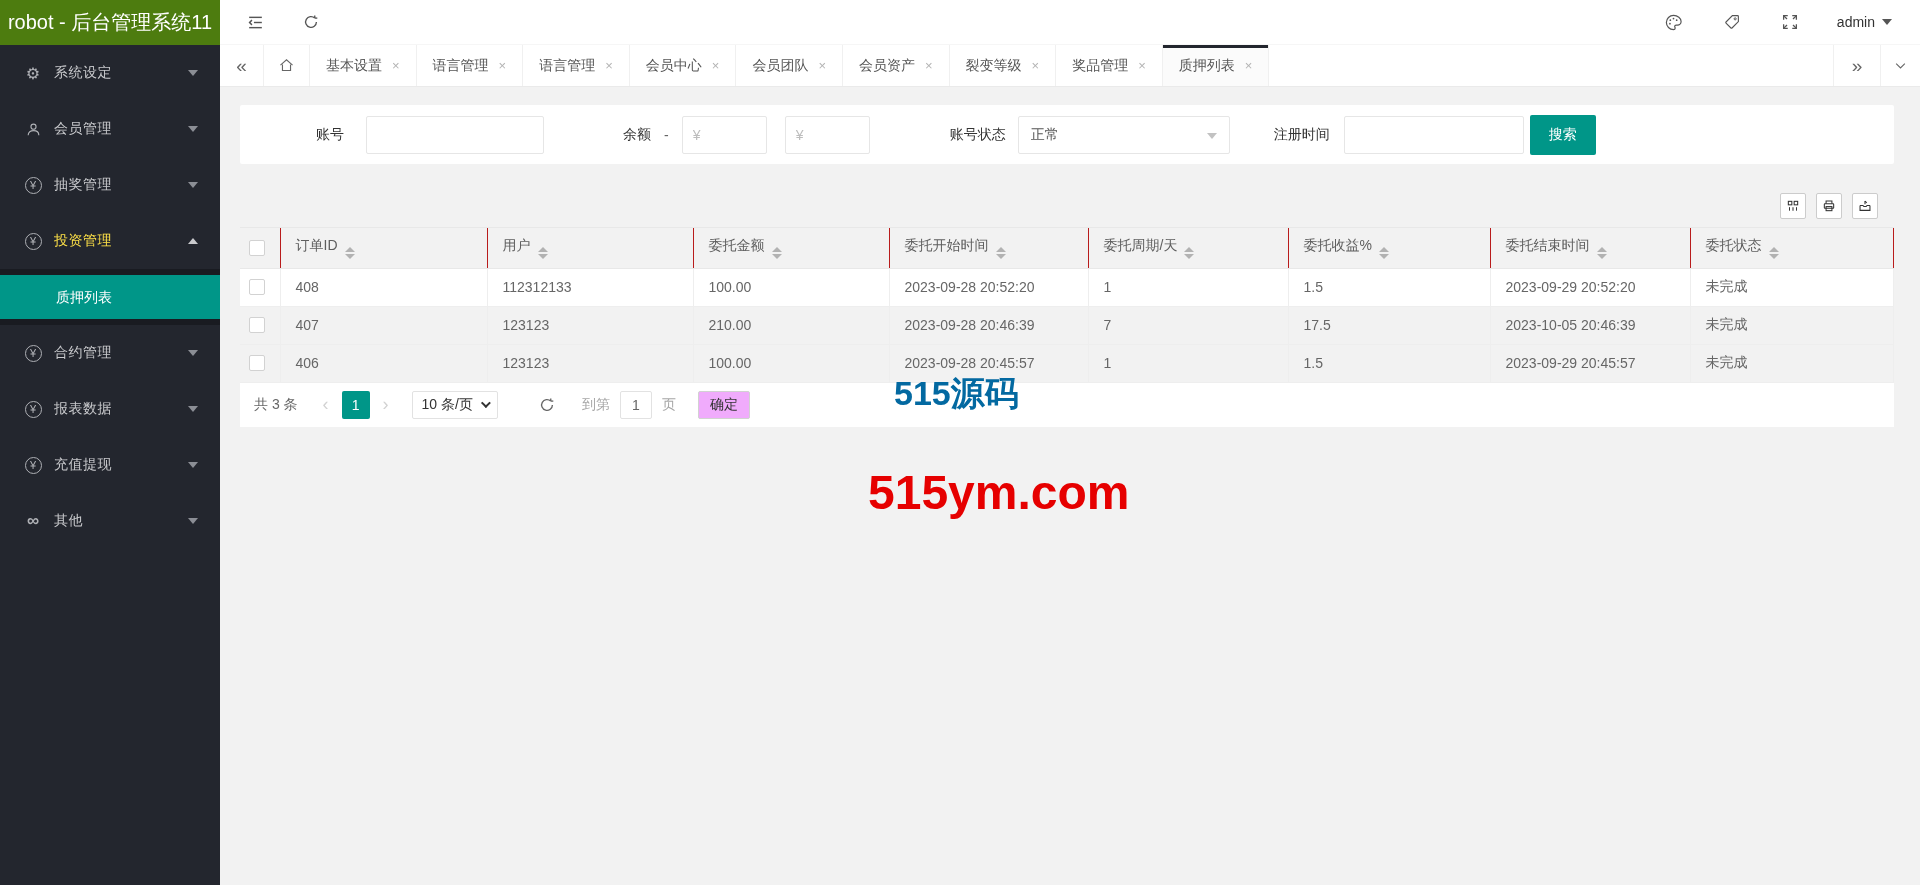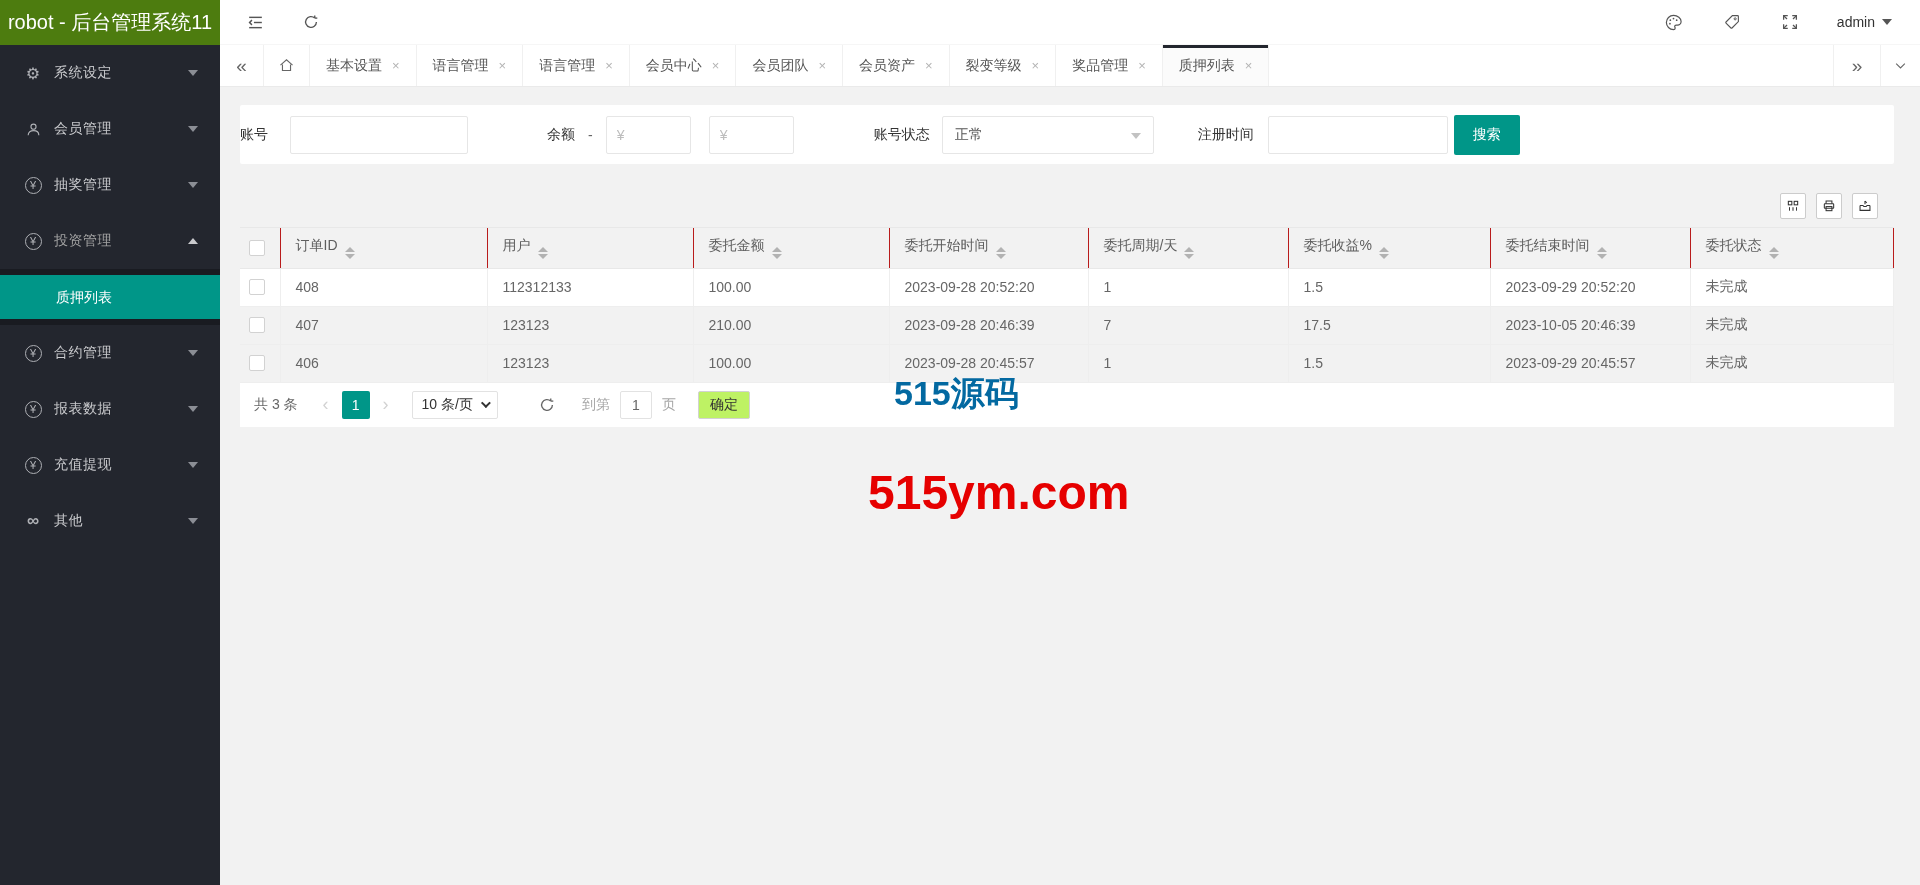--- a/index.html
+++ b/index.html
@@ -74,21 +74,21 @@
   .pager { height:44px; display:flex; align-items:center; padding:0 14px; background:#fff; }
   .pg-total { color:#666; margin-right:16px; }
   .pg-arrow { color:#d2d2d2; font-size:18px; width:24px; text-align:center; cursor:pointer; }
   .pg-num { width:28px; height:28px; background:#009688; color:#fff; display:flex; align-items:center; justify-content:center; border-radius:2px; margin:0 4px; cursor:pointer; }
   .pg-size { height:28px; border:1px solid #e2e2e2; border-radius:2px; display:flex; align-items:center; gap:8px; padding:0 9px; margin-left:14px; color:#333; cursor:pointer; }
   .chev-dn { width:7px; height:7px; border-right:2px solid #333; border-bottom:2px solid #333; transform:rotate(45deg) translateY(-2px); }
   .pg-refresh { margin-left:40px; color:#666; cursor:pointer; display:flex; }
   .pg-goto-label { color:#a6a6a6; margin-left:26px; }
   .pg-goto-input { width:32px; height:28px; border:1px solid #e2e2e2; border-radius:2px; text-align:center; color:#666; margin:0 10px; font-size:14px; outline:none; font-family:inherit; }
   .pg-unit { color:#a6a6a6; }
-  .btn-confirm { height:28px; padding:0 11px; margin-left:22px; background:#bef264; border:1px solid #d2d2d2; border-radius:2px; color:#333; font-size:14px; cursor:pointer; font-family:inherit;text-align:center; }
+  .btn-confirm { height:28px; padding:0 11px; margin-left:22px; background:#f0abfc; border:1px solid #d2d2d2; border-radius:2px; color:#333; font-size:14px; cursor:pointer; font-family:inherit;text-align:center; }
 
   
   .wm1 { position:absolute; left:894px; top:371px; font-size:34px; font-weight:bold; z-index:20; pointer-events:none; }
   .wm2 { position:absolute; left:856px; top:465px; font-size:48px; font-weight:bold; z-index:20; pointer-events:none;margin-left:12px; }
 
   svg { display:block; }
 </style>
 </head>
 <body>
 
@@ -117,21 +117,21 @@
         <span class="yen-circle">¥</span>
       </span>
     <span class="mi-label">抽奖管理</span>
     <span class="caret-down"></span>
   </div>
 
   <div class="menu-item">
     <span class="mi-icon">
         <span class="yen-circle">¥</span>
       </span>
-    <span class="mi-label" style="color:#a3a3a3;">投资管理</span>
+    <span class="mi-label" style="color:#fde047;">投资管理</span>
     <span class="caret-up"></span>
   </div>
 
   <div class="submenu">
     <div class="submenu-item active">质押列表</div>
   </div>
 
   <div class="menu-item">
     <span class="mi-icon">
         <span class="yen-circle">¥</span>
@@ -270,21 +270,21 @@
         <svg width="13" height="13" viewBox="0 0 24 24" fill="none" stroke="#666" stroke-width="2">
             <path d="M4 8.5 12 16.5 20 8.5"></path>
           </svg>
       </span>
     </span>
   </div>
 
   <div class="content">
 
     <div class="search-card">
-      <span class="lab" style="">账号</span>
+      <span class="lab" style="margin-left:76px;">账号</span>
       <input class="inp" style="width: 178px; margin-left: 22px;">
 
       <span class="lab" style="margin-left:79px;">余额</span>
       <span class="lab" style="margin:0 13px; color:#666;">-</span>
       <input class="inp" style="width: 85px;" placeholder="¥">
       <input class="inp" style="width: 85px; margin-left: 18px;" placeholder="¥">
 
       <span class="lab" style="margin-left:80px;">账号状态</span>
       <div class="sel" style="margin-left:12px;">
         <span>正常</span>

